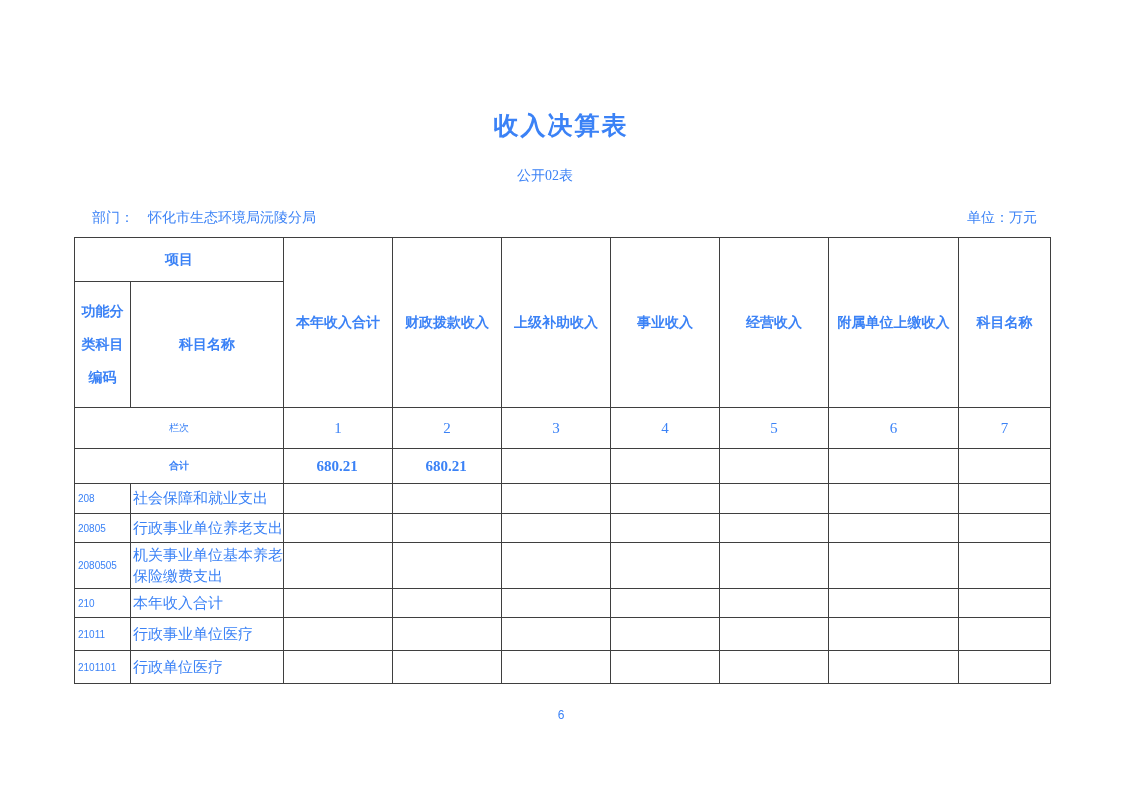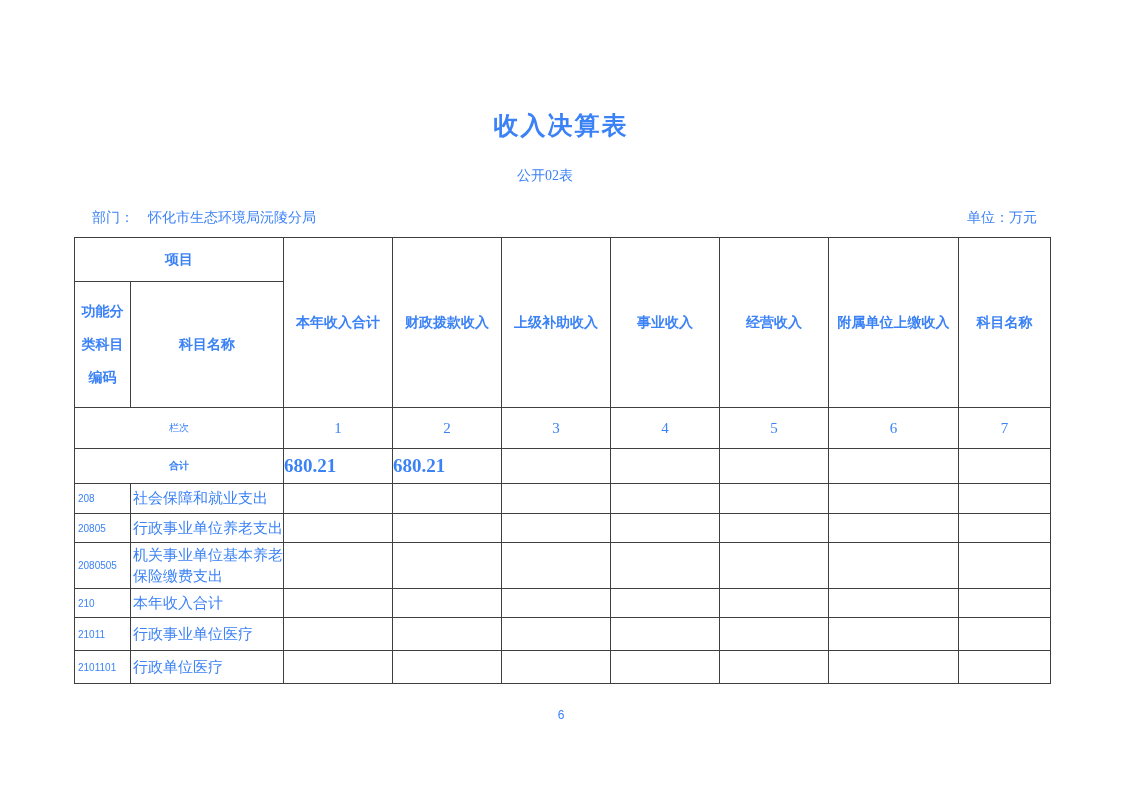--- a/index.html
+++ b/index.html
@@ -56,21 +56,21 @@
 
   .hd { font-weight:bold; font-size:14px; text-align:center; }
   .func-code-cell div { line-height:33px; }
   .lanci-label, .total-label { font-size:10px; text-align:center; }
   .col-num {
     font-family:"Liberation Serif","DejaVu Serif",serif;
     font-size:15px; text-align:center;
   }
   .amount {
     font-family:"Liberation Serif","DejaVu Serif",serif;
-    font-size:19px; text-align:left; padding-right:2px !important;
+    font-size:15px; text-align:center; padding-right:2px !important;
   }
   .code-cell {
     font-size:10px; text-align:left; padding-left:3px !important;
   }
   .name-cell {
     font-family:"Liberation Serif","DejaVu Serif",serif;
     font-size:15px; text-align:left; padding-left:2px !important;
     line-height:21px; word-break:break-all;
   }
   .page-number {

